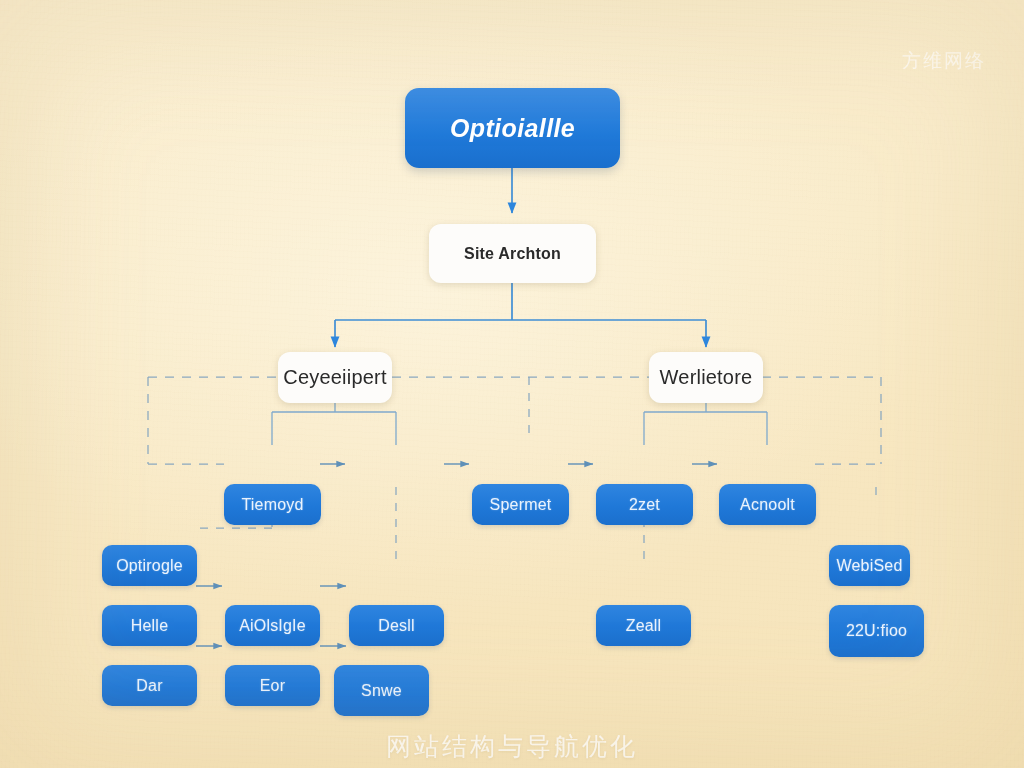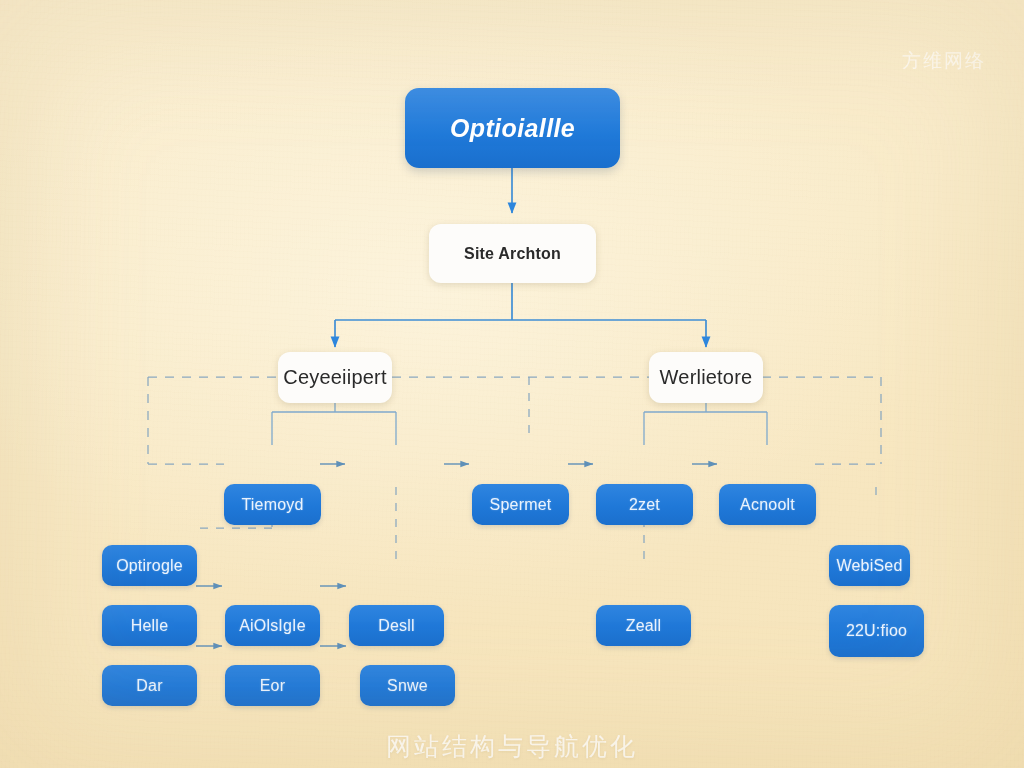--- a/index.html
+++ b/index.html
@@ -226,21 +226,21 @@
   <div class="node blue" style="left:349px; top:565px; width:95px; height:41px;">
     <span>Desll</span>
   </div>
 
   <div class="node blue" style="left:102px; top:625px; width:95px; height:41px;">
     <span>Dar</span>
   </div>
   <div class="node blue" style="left:225px; top:625px; width:95px; height:41px;">
     <span>Eor</span>
   </div>
-  <div class="node blue" style="left:360px; top:625px; width:95px; height:41px;">
+  <div class="node blue" style="left:334px; top:625px; width:95px; height:51px;">
     <span>Snwe</span>
   </div>
 
   <div class="node blue" style="left:596px; top:565px; width:95px; height:41px;">
     <span>Zeall</span>
   </div>
 
   <div class="node blue" style="left:829px; top:505px; width:81px; height:41px;">
     <span>WebiSed</span>
   </div>

